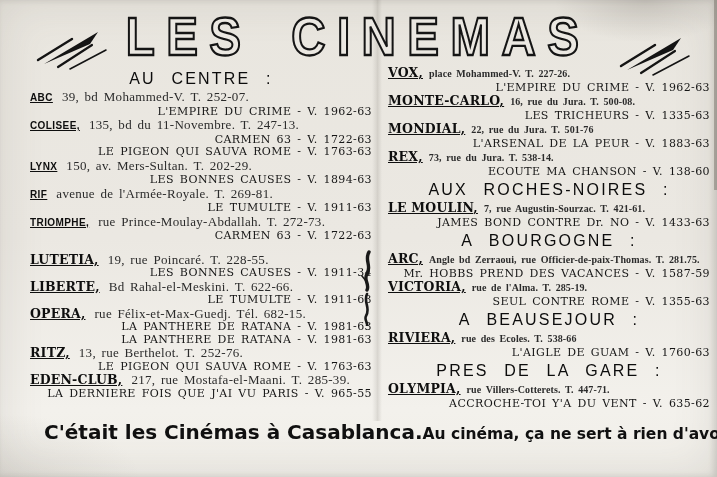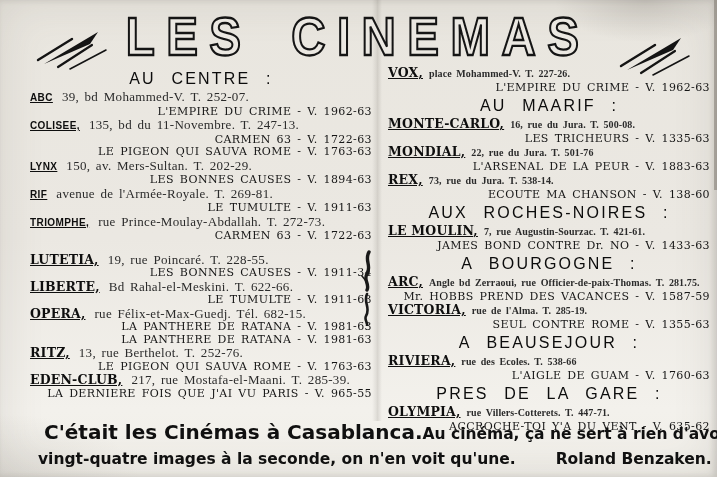--- a/index.html
+++ b/index.html
@@ -154,21 +154,20 @@
       <div class="line1"><span class="name serif">EDEN-CLUB,</span><span class="addr">217, rue Mostafa-el-Maani. T. 285-39.</span></div>
       <div class="film">LA DERNIERE FOIS QUE J'AI VU PARIS - V. 965-55</div>
     </div>
   </div>
 
   <div class="col col-right">
     <div class="entry">
       <div class="line1"><span class="name serif">VOX,</span><span class="addr">place Mohammed-V. T. 227-26.</span></div>
       <div class="film">L'EMPIRE DU CRIME - V. 1962-63</div>
     </div>
-    <div class="sec-heading">AU MAARIF :</div>
     <div class="entry">
       <div class="line1"><span class="name serif">MONTE-CARLO,</span><span class="addr">16, rue du Jura. T. 500-08.</span></div>
       <div class="film">LES TRICHEURS - V. 1335-63</div>
     </div>
     <div class="entry">
       <div class="line1"><span class="name serif">MONDIAL,</span><span class="addr">22, rue du Jura. T. 501-76</span></div>
       <div class="film">L'ARSENAL DE LA PEUR - V. 1883-63</div>
     </div>
     <div class="entry">
       <div class="line1"><span class="name serif">REX,</span><span class="addr">73, rue du Jura. T. 538-14.</span></div>
@@ -197,17 +196,14 @@
     <div class="entry">
       <div class="line1"><span class="name serif">OLYMPIA,</span><span class="addr">rue Villers-Cotterets. T. 447-71.</span></div>
       <div class="film">ACCROCHE-TOI Y'A DU VENT - V. 635-62</div>
     </div>
   </div>
 
   <div class="caption">
     <div class="cap-line1">
       <span class="cap-big">C'était les Cinémas à Casablanca.</span><span class="cap-small">Au cinéma, ça ne sert à rien d'avoir</span>
     </div>
-    <div class="cap-line2">
-      <span>vingt-quatre images à la seconde, on n'en voit qu'une.</span><span class="cap-author">Roland Benzaken.</span>
-    </div>
   </div>
 </div>
 
 </body></html>

